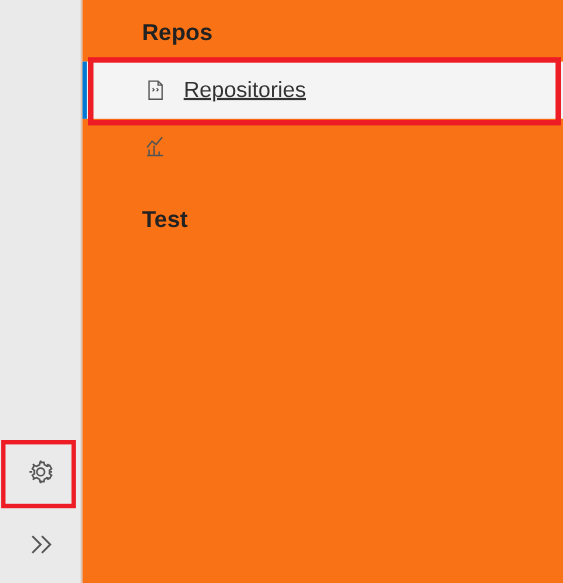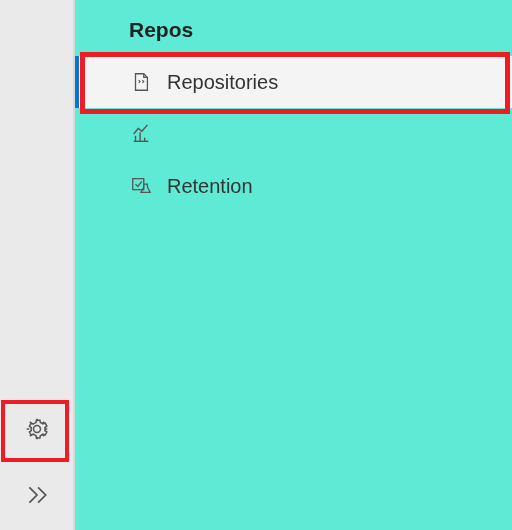--- a/index.html
+++ b/index.html
@@ -44,40 +44,41 @@
     height: 62px;
     border: 4px solid #ee1c25;
     pointer-events: none;
   }
   .panel {
     position: absolute;
     left: 74px;
     top: 0;
     width: 438px;
     height: 530px;
-    background: #5eead4;
+    background: #f97316;
     border-left: 1px solid #d9d9d9;
     padding-top: 4px;
   }
   .section-header {
     font-weight: 600;
     font-size: 21px;
     color: #222;
     padding: 14px 0 14px 54px;
   }
   .nav-item {
     display: flex;
     align-items: center;
     height: 52px;
     padding-left: 54px;
     font-size: 20px;
     color: #333;
     gap: 14px;
     position: relative;
     cursor: pointer;
+    text-decoration: underline;
   }
   .nav-item.selected {
     background: #f4f4f4;
   }
   .nav-item.selected::before {
     content: "";
     position: absolute;
     left: 0;
     top: 0;
     bottom: 0;
@@ -146,27 +147,18 @@
   <div class="nav-item">
     <span class="icon-slot">
       <svg viewBox="0 0 24 24" fill="none" stroke="currentColor" stroke-width="1.5">
         <path d="M4 20h16"></path>
         <path d="M6 20v-6M11 20v-10M16 20v-4"></path>
         <path d="M4 12l5-6 4 3 6-7"></path>
       </svg>
     </span>
   </div>
 
-  <div class="nav-item">
-    <span class="icon-slot">
-      <svg viewBox="0 0 24 24" fill="none" stroke="currentColor" stroke-width="1.4">
-        <rect x="3" y="4" width="12" height="12"></rect>
-        <path d="M6 10l2.5 2.5L13 7"></path>
-        <path d="M15 10h4v3l3 6h-10l3-6z"></path>
-      </svg>
-    </span>
-    <span>Retention</span>
-  </div>
+  <div class="section-header" style="padding-top:28px">Test</div>
 
 </div>
 
 <div class="highlight-repos"></div>
 <div class="highlight-gear"></div>
 
 </body></html>

